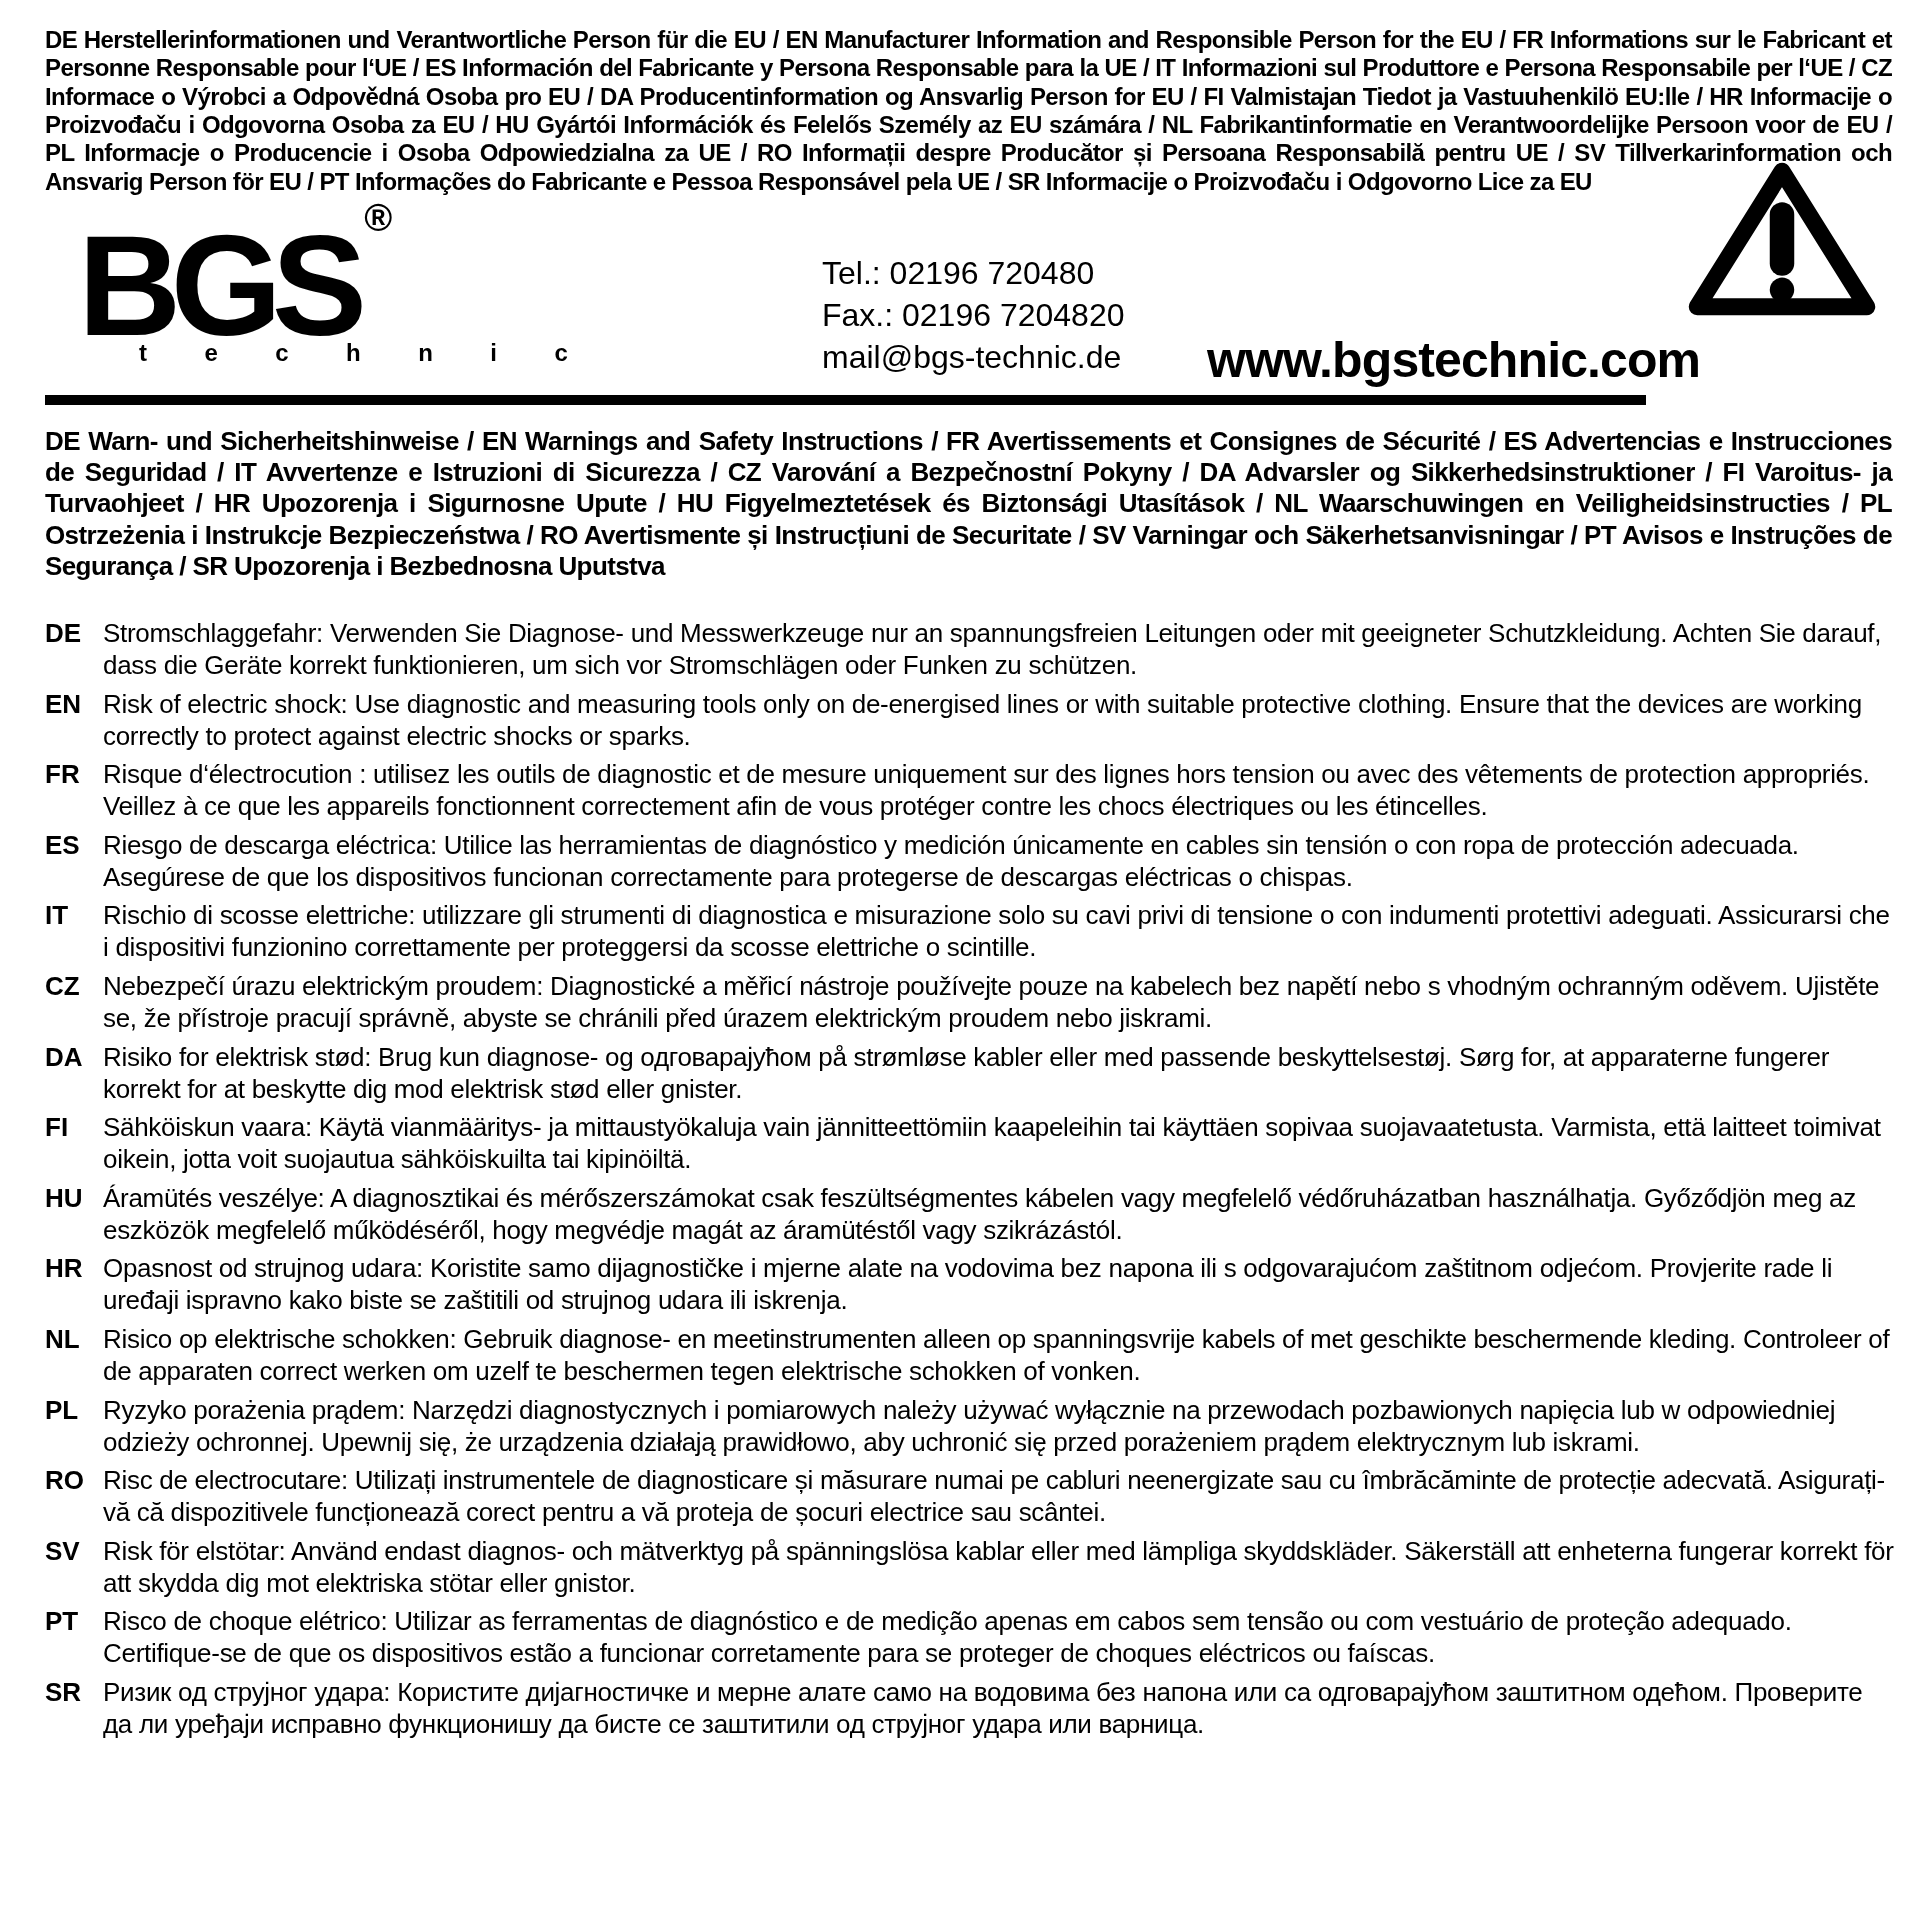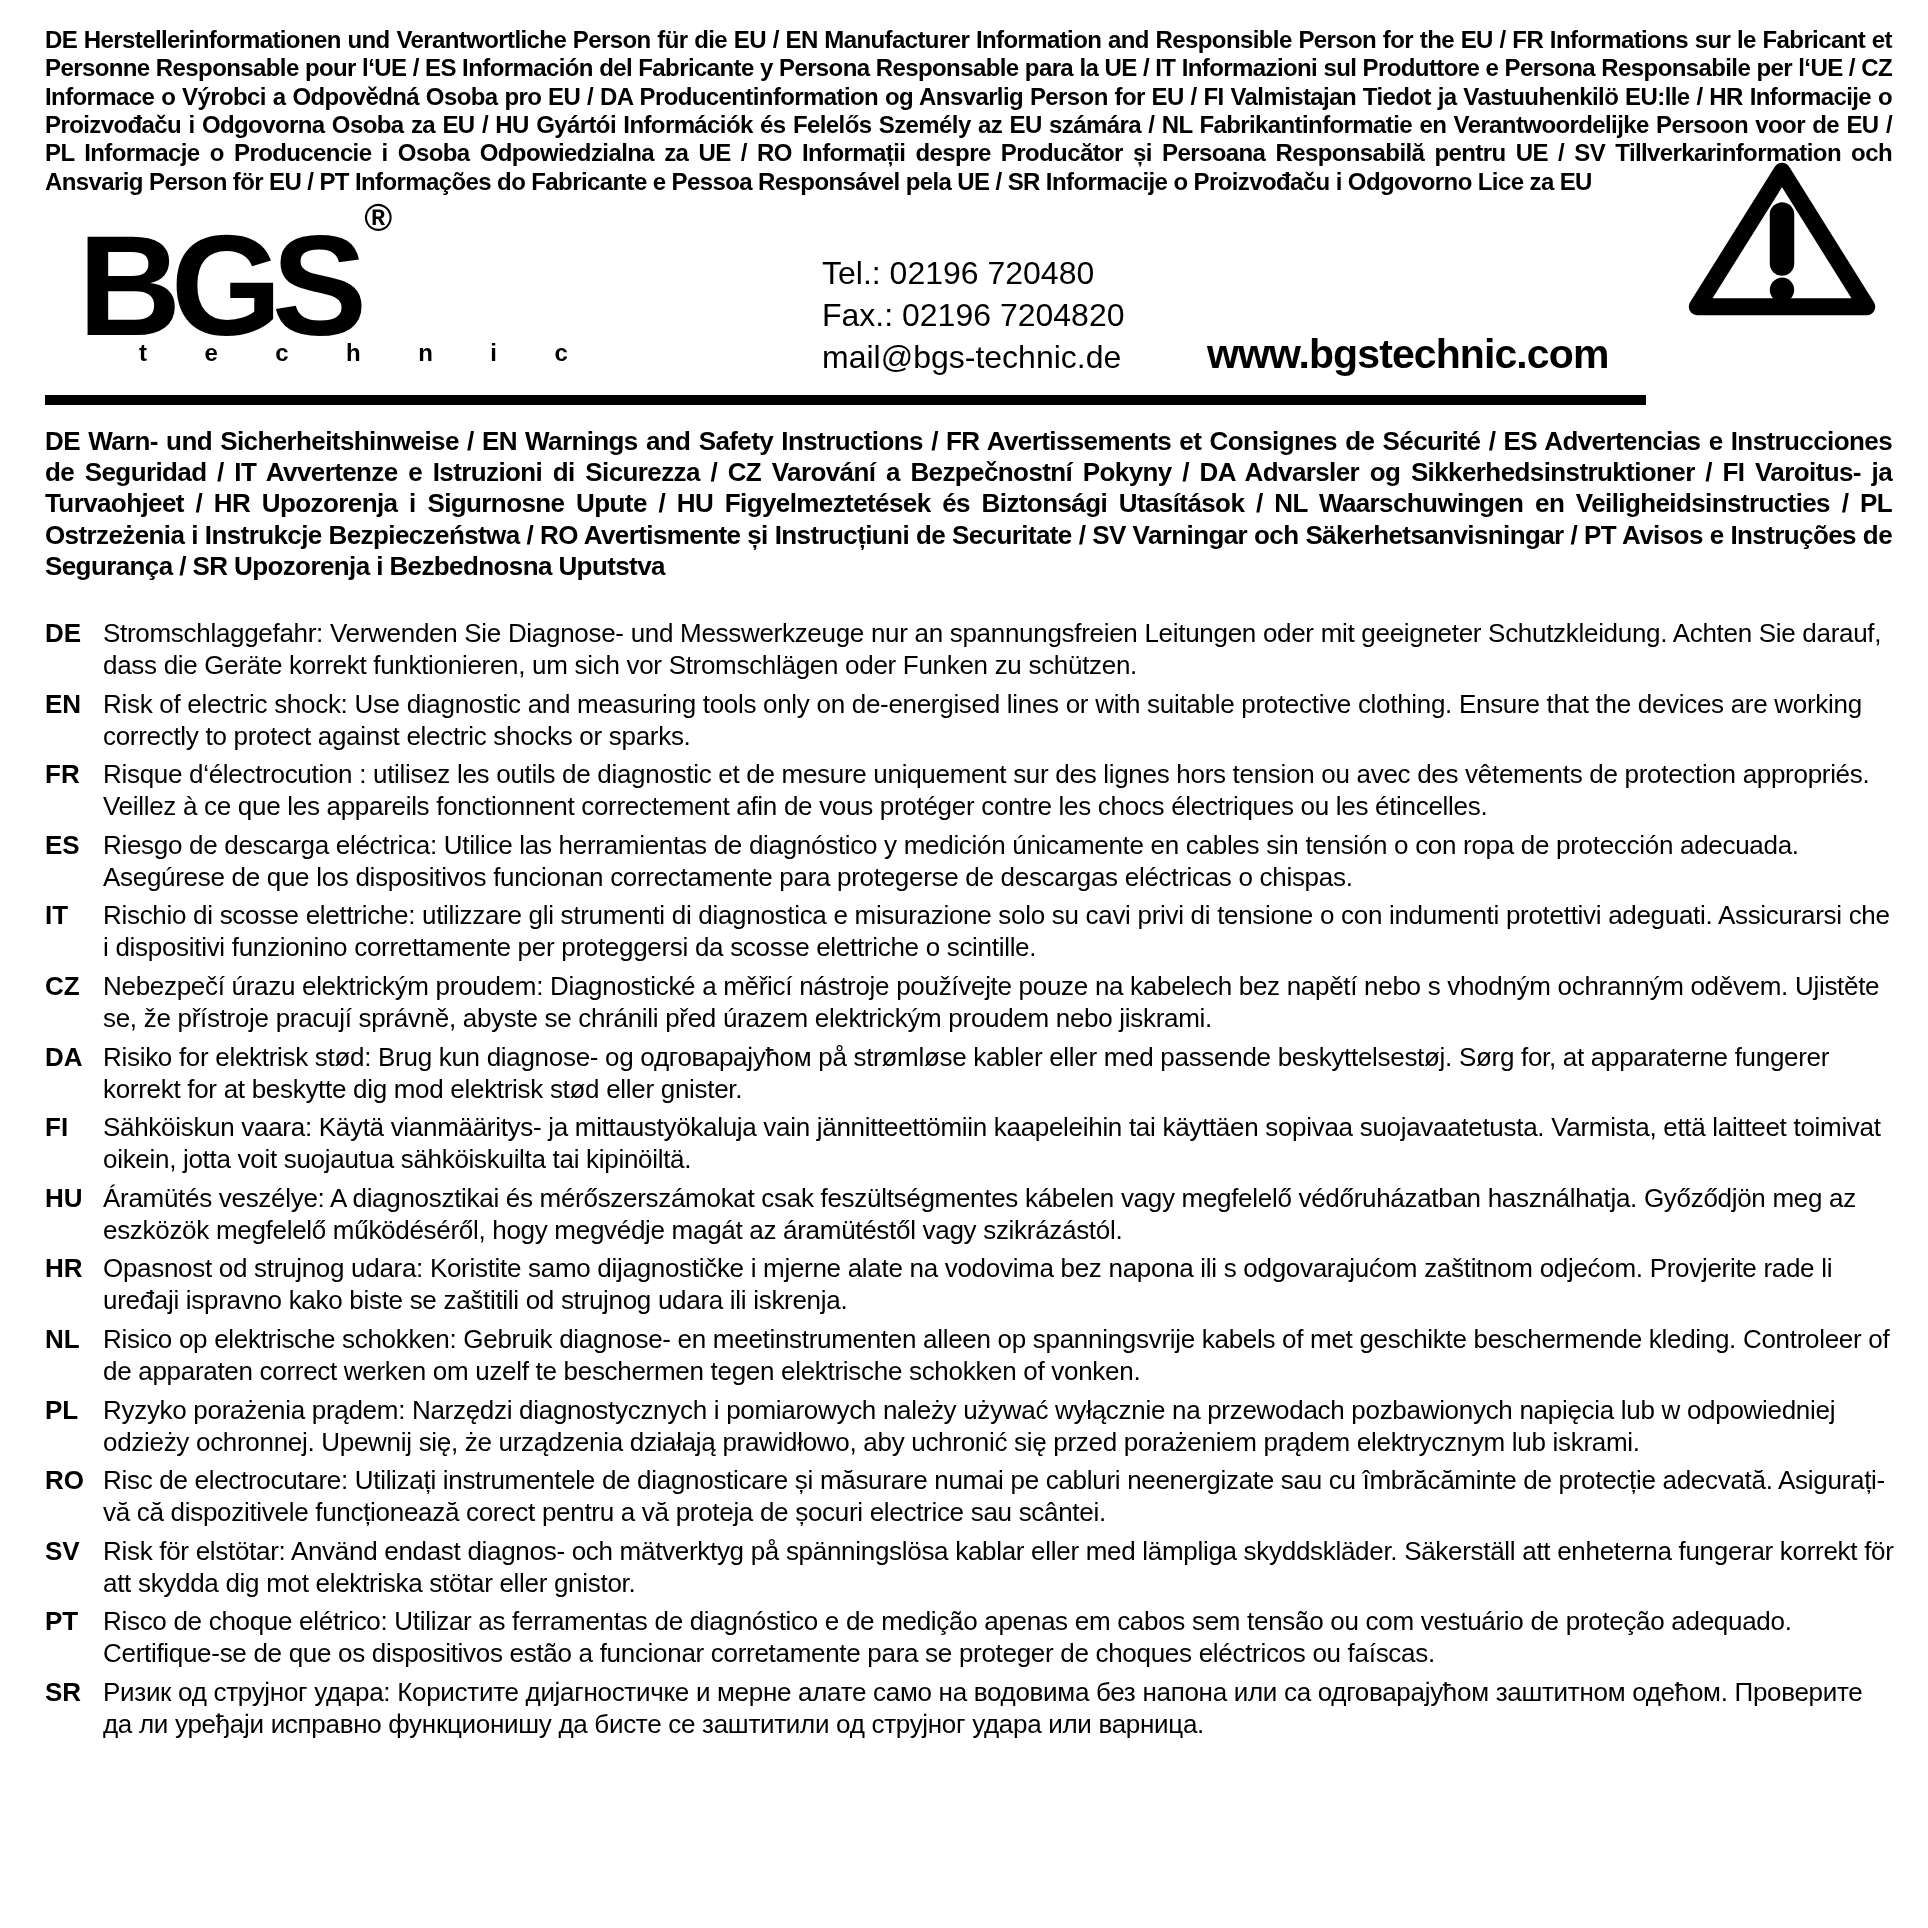--- a/index.html
+++ b/index.html
@@ -23,21 +23,21 @@
   .logo-main { font-size: 143px; font-weight: bold; letter-spacing: -10.4px; line-height: 0.95; margin-left: 35px; }
   .logo-reg { font-size: 38px; font-weight: bold; vertical-align: 104px; letter-spacing: 0; margin-left: 7.5px; }
   .logo-sub { font-size: 24px; font-weight: bold; letter-spacing: 25.4px; margin-top: -15px; margin-left: 96px; }
 
   .contact-col { position: absolute; top: 252px; font-size: 32px; line-height: 42px; }
   .contact-col.col1 { left: 438px; }
   .contact-col.col2 { left: 822px; }
 
   .website {
     position: absolute; left: 1207px; top: 331px;
-    font-size: 41px; font-weight: bold; letter-spacing: -0.9px;
+    font-size: 50px; font-weight: bold; letter-spacing: -0.9px;
   }
 
   .warning-triangle { position: absolute; left: 1684px; top: 158px; }
 
   .header-divider {
     position: absolute; left: 45px; top: 395px;
     width: 1601px; height: 10.4px; background: #000;
   }
 
   .warnings-title {

